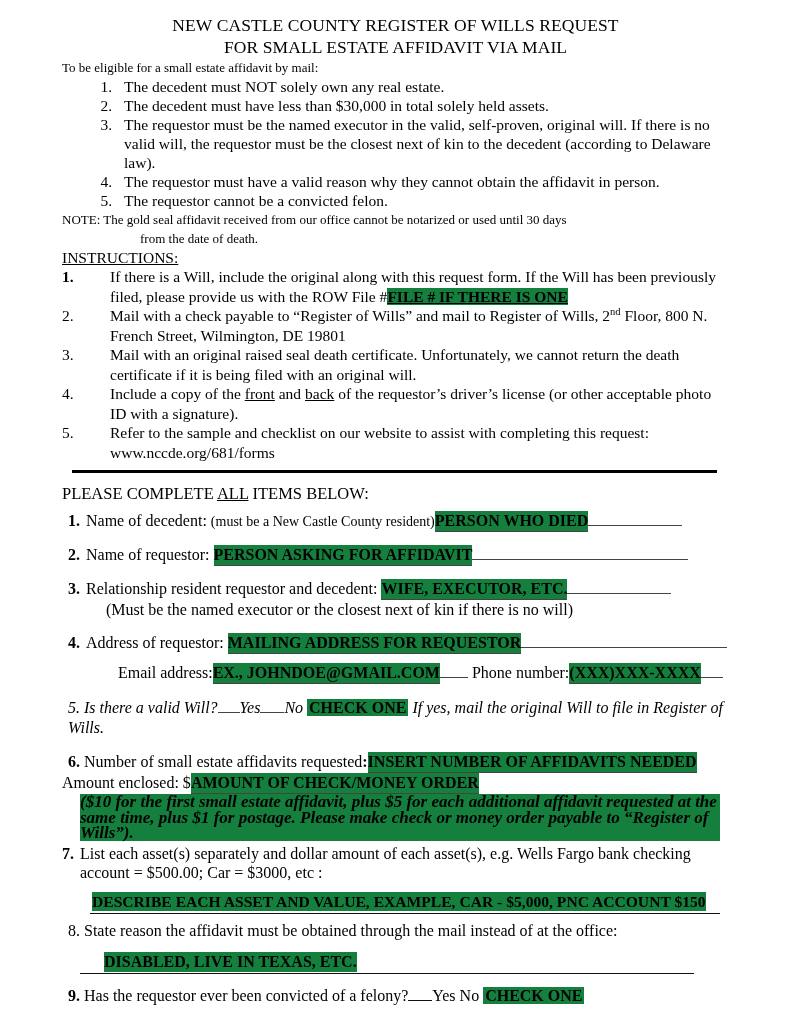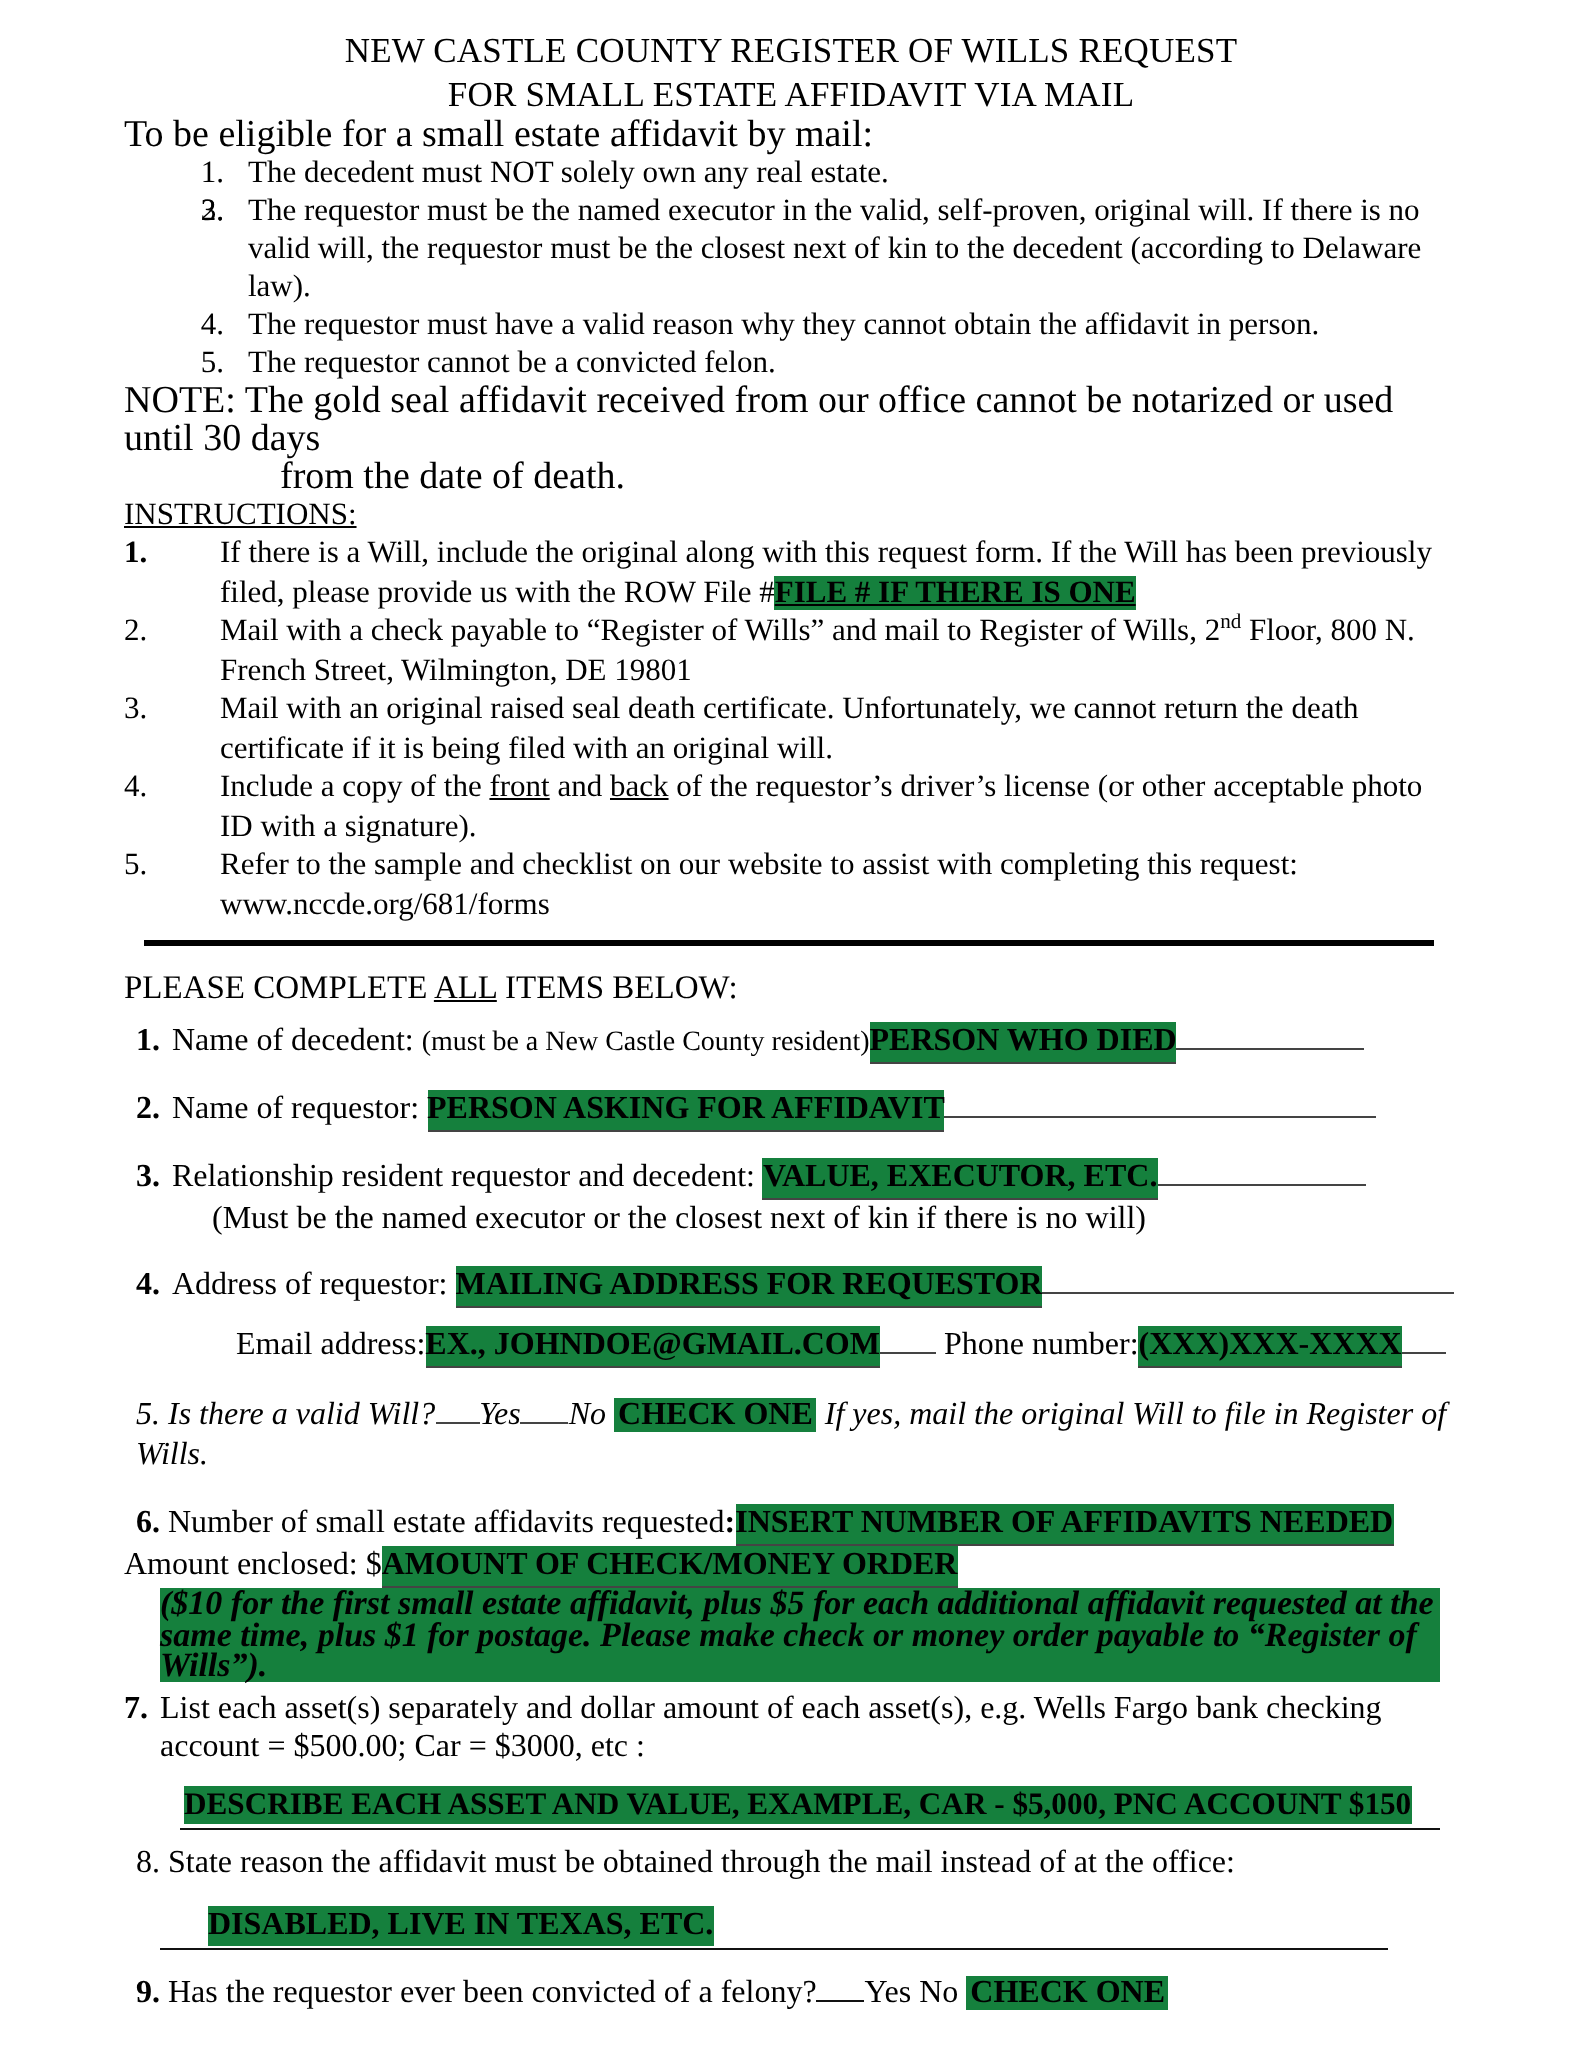--- a/index.html
+++ b/index.html
@@ -32,21 +32,21 @@
   }
   .doc-title div { white-space: nowrap; }
 
   
   .sec-head {
     font-size: 15.5px;
     line-height: 19px;
     text-decoration: underline;
   }
   .body-line {
-    font-size: 19px;
+    font-size: 13px;
     line-height: 19px;
   }
 
   
   .req-list {
     margin: 0;
     padding: 0;
     list-style: none;
   }
   .req-list li {
@@ -154,20 +154,21 @@
 
   <div class="body-line">To be eligible for a small estate affidavit by mail:</div>
 
   <ul class="req-list">
     <li>
       <span class="num">1.</span>
       <span>The decedent must NOT solely own any real estate.</span>
     </li>
     <li>
       <span class="num">2.</span>
+      <span>The decedent must have less than $30,000 in total solely held assets.</span>
     </li>
     <li>
       <span class="num">3.</span>
       <span>The requestor must be the named executor in the valid, self-proven, original will.  If there is no valid will, the requestor must be the closest next of kin to the decedent (according to Delaware law).</span>
     </li>
     <li>
       <span class="num">4.</span>
       <span>The requestor must have a valid reason why they cannot obtain the affidavit in person.</span>
     </li>
     <li>
@@ -217,21 +218,21 @@
     <span class="sub">(must be a New Castle County resident)</span><span class="hl ul">PERSON WHO DIED</span><span class="ul" style="width:94px;"></span>
   </div>
 
   <div class="form-item">
     <span class="fnum">2.</span>
     <span>Name of requestor:</span>&nbsp;<span class="hl ul">PERSON ASKING FOR AFFIDAVIT</span><span class="ul" style="width:216px;"></span>
   </div>
 
   <div class="form-item">
     <span class="fnum">3.</span>
-    <span>Relationship resident requestor and decedent:</span>&nbsp;<span class="hl ul">VALUE, EXECUTOR, ETC.</span><span class="ul" style="width:104px;"></span>
+    <span>Relationship resident requestor and decedent:</span>&nbsp;<span class="hl ul">WIFE, EXECUTOR, ETC.</span><span class="ul" style="width:104px;"></span>
     <div style="padding-left:20px;">(Must be the named executor or the closest next of kin if there is no will)</div>
   </div>
 
   <div class="form-item">
     <span class="fnum">4.</span>
     <span>Address of requestor:</span>&nbsp;<span class="hl ul">MAILING ADDRESS FOR REQUESTOR</span><span class="hl ul" style="width:206px;"></span>
     <div style="padding-left:32px;margin-top:9px;">
       <span>Email address:</span><span class="hl ul">EX., JOHNDOE@GMAIL.COM</span><span class="hl ul" style="width:28px;"></span>
       <span>Phone number:</span><span class="hl ul">(XXX)XXX-XXXX</span><span class="hl ul" style="width:22px;"></span>
     </div>

